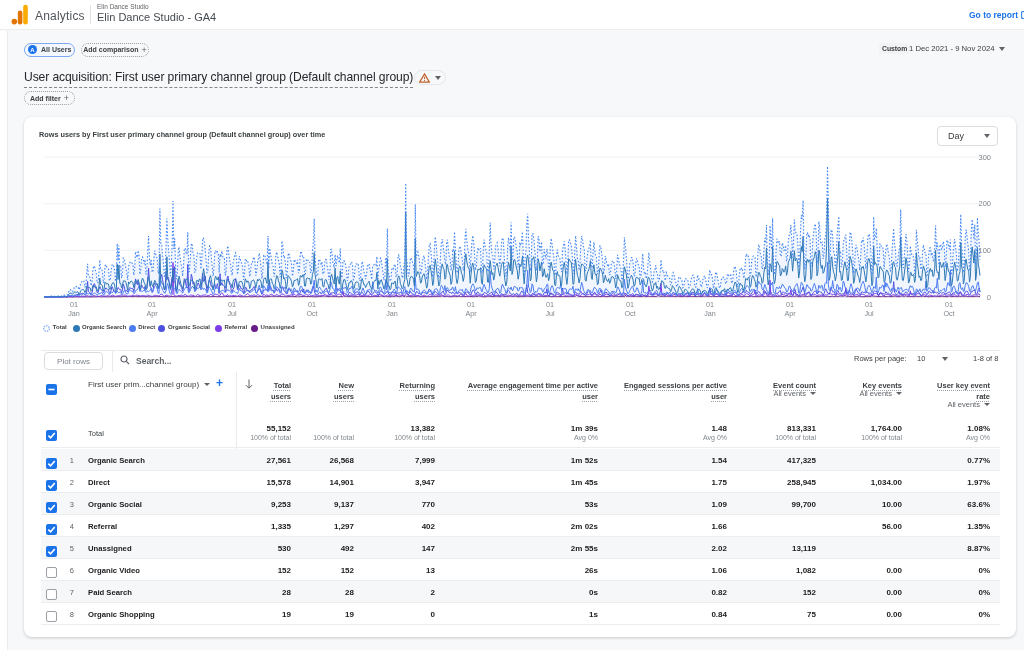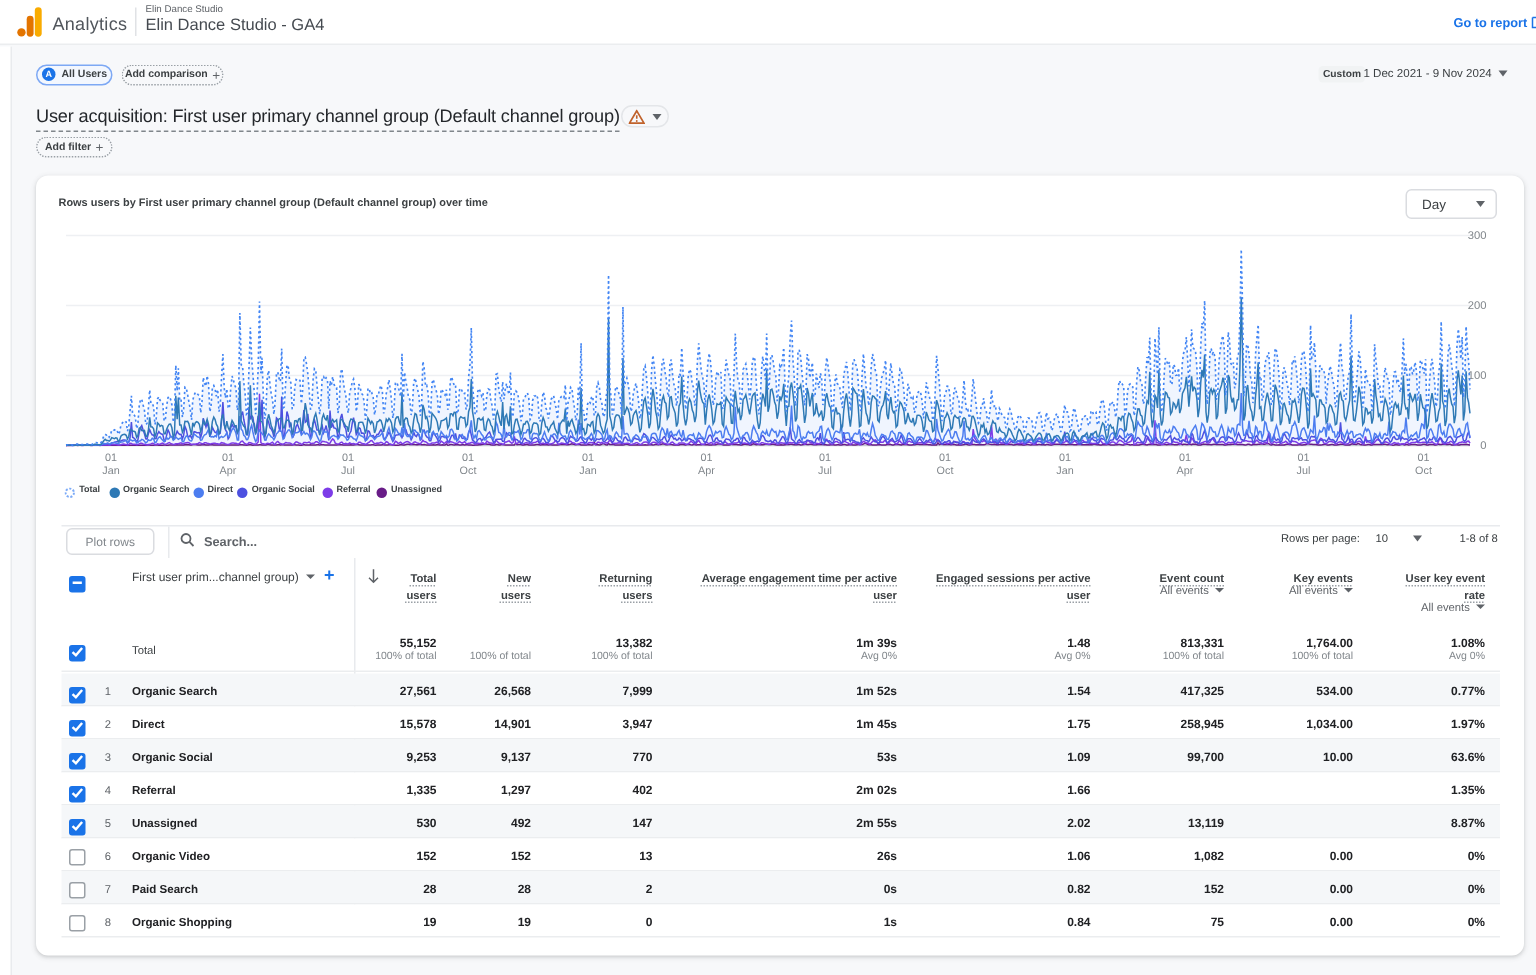--- a/index.html
+++ b/index.html
@@ -207,21 +207,20 @@
             <path d="M1.5 5.2 L4 7.6 L8.6 2.2" stroke="#fff" stroke-width="1.8" fill="none"></path>
           </svg></span></span>
       <span class="rnum">1</span>
       <span class="rname">Organic Search</span>
       <span class="v" style="width:250px">27,561</span>
       <span class="v" style="width:313px">26,568</span>
       <span class="v" style="width:394px">7,999</span>
       <span class="v" style="width:557px">1m 52s</span>
       <span class="v" style="width:686px">1.54</span>
       <span class="v" style="width:775px">417,325</span>
-      <span class="v" style="width:861px">534.00</span>
       <span class="v" style="width:949px">0.77%</span>
     </div>
     <div class="trow" style="top:354px;background:#fff">
       <span class="cbwrap"><span class="cb on"><svg width="9" height="9" viewBox="0 0 10 10">
             <path d="M1.5 5.2 L4 7.6 L8.6 2.2" stroke="#fff" stroke-width="1.8" fill="none"></path>
           </svg></span></span>
       <span class="rnum">2</span>
       <span class="rname">Direct</span>
       <span class="v" style="width:250px">15,578</span>
       <span class="v" style="width:313px">14,901</span>
@@ -251,20 +250,21 @@
       <span class="cbwrap"><span class="cb on"><svg width="9" height="9" viewBox="0 0 10 10">
             <path d="M1.5 5.2 L4 7.6 L8.6 2.2" stroke="#fff" stroke-width="1.8" fill="none"></path>
           </svg></span></span>
       <span class="rnum">4</span>
       <span class="rname">Referral</span>
       <span class="v" style="width:250px">1,335</span>
       <span class="v" style="width:313px">1,297</span>
       <span class="v" style="width:394px">402</span>
       <span class="v" style="width:557px">2m 02s</span>
       <span class="v" style="width:686px">1.66</span>
+      <span class="v" style="width:861px">56.00</span>
       <span class="v" style="width:949px">1.35%</span>
     </div>
     <div class="trow" style="top:420px;background:#f5f7f9">
       <span class="cbwrap"><span class="cb on"><svg width="9" height="9" viewBox="0 0 10 10">
             <path d="M1.5 5.2 L4 7.6 L8.6 2.2" stroke="#fff" stroke-width="1.8" fill="none"></path>
           </svg></span></span>
       <span class="rnum">5</span>
       <span class="rname">Unassigned</span>
       <span class="v" style="width:250px">530</span>
       <span class="v" style="width:313px">492</span>

